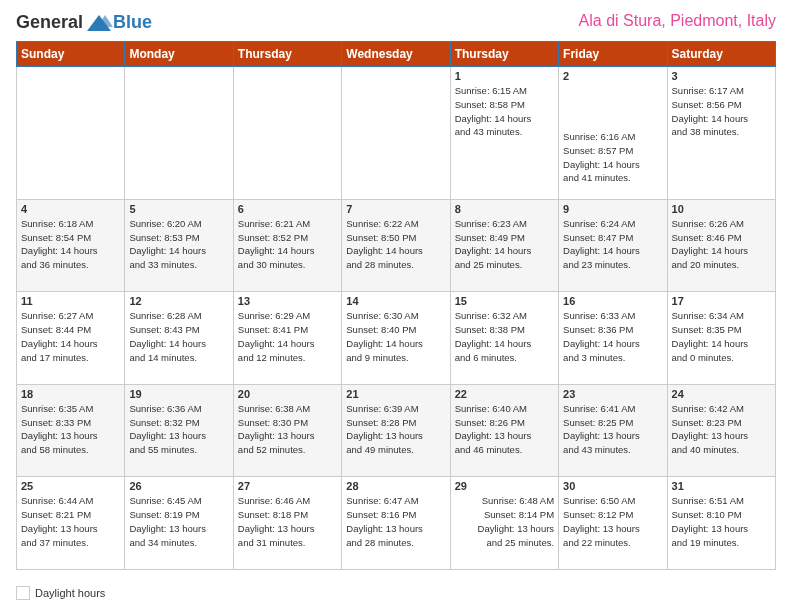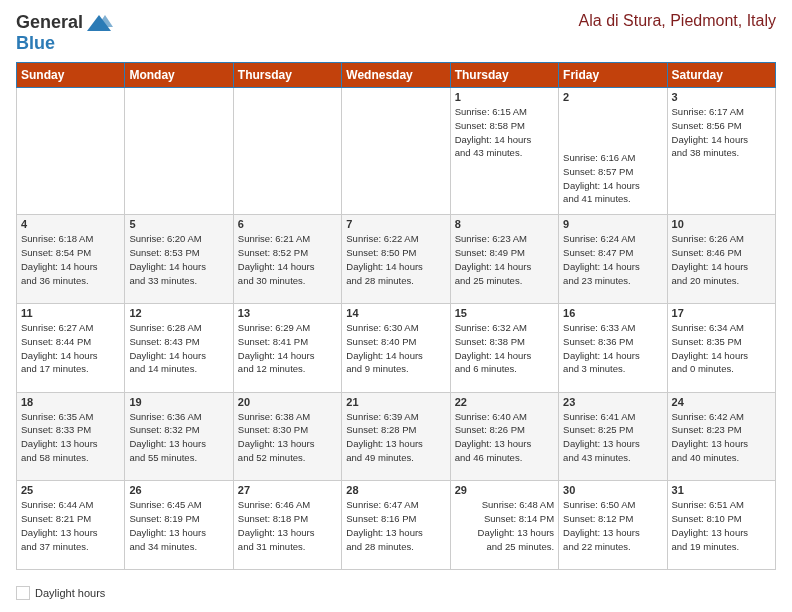--- a/index.html
+++ b/index.html
@@ -18,21 +18,20 @@
       flex-direction: column;
     }
     .header {
       display: flex;
       align-items: flex-start;
       justify-content: space-between;
       margin-bottom: 8px;
     }
     .logo {
       display: flex;
-      flex-direction: column;
       align-items: flex-start;
     }
     .logo-text {
       display: flex;
       align-items: center;
       font-size: 18px;
       font-weight: bold;
       color: #333;
     }
     .logo-general { color: #333; }
@@ -45,21 +44,21 @@
     .title-block {
       text-align: right;
     }
     .month-title {
       font-size: 36px;
       font-weight: normal;
       color: #333;
     }
     .location-title {
       font-size: 16px;
-      color: #7f1d1d;
+      color: #ec4899;
     }
     .calendar {
       flex: 1;
       border: 1px solid #ccc;
       border-collapse: collapse;
       width: 100%;
       table-layout: fixed;
     }
     .calendar th {
       background-color: #c2410c;

